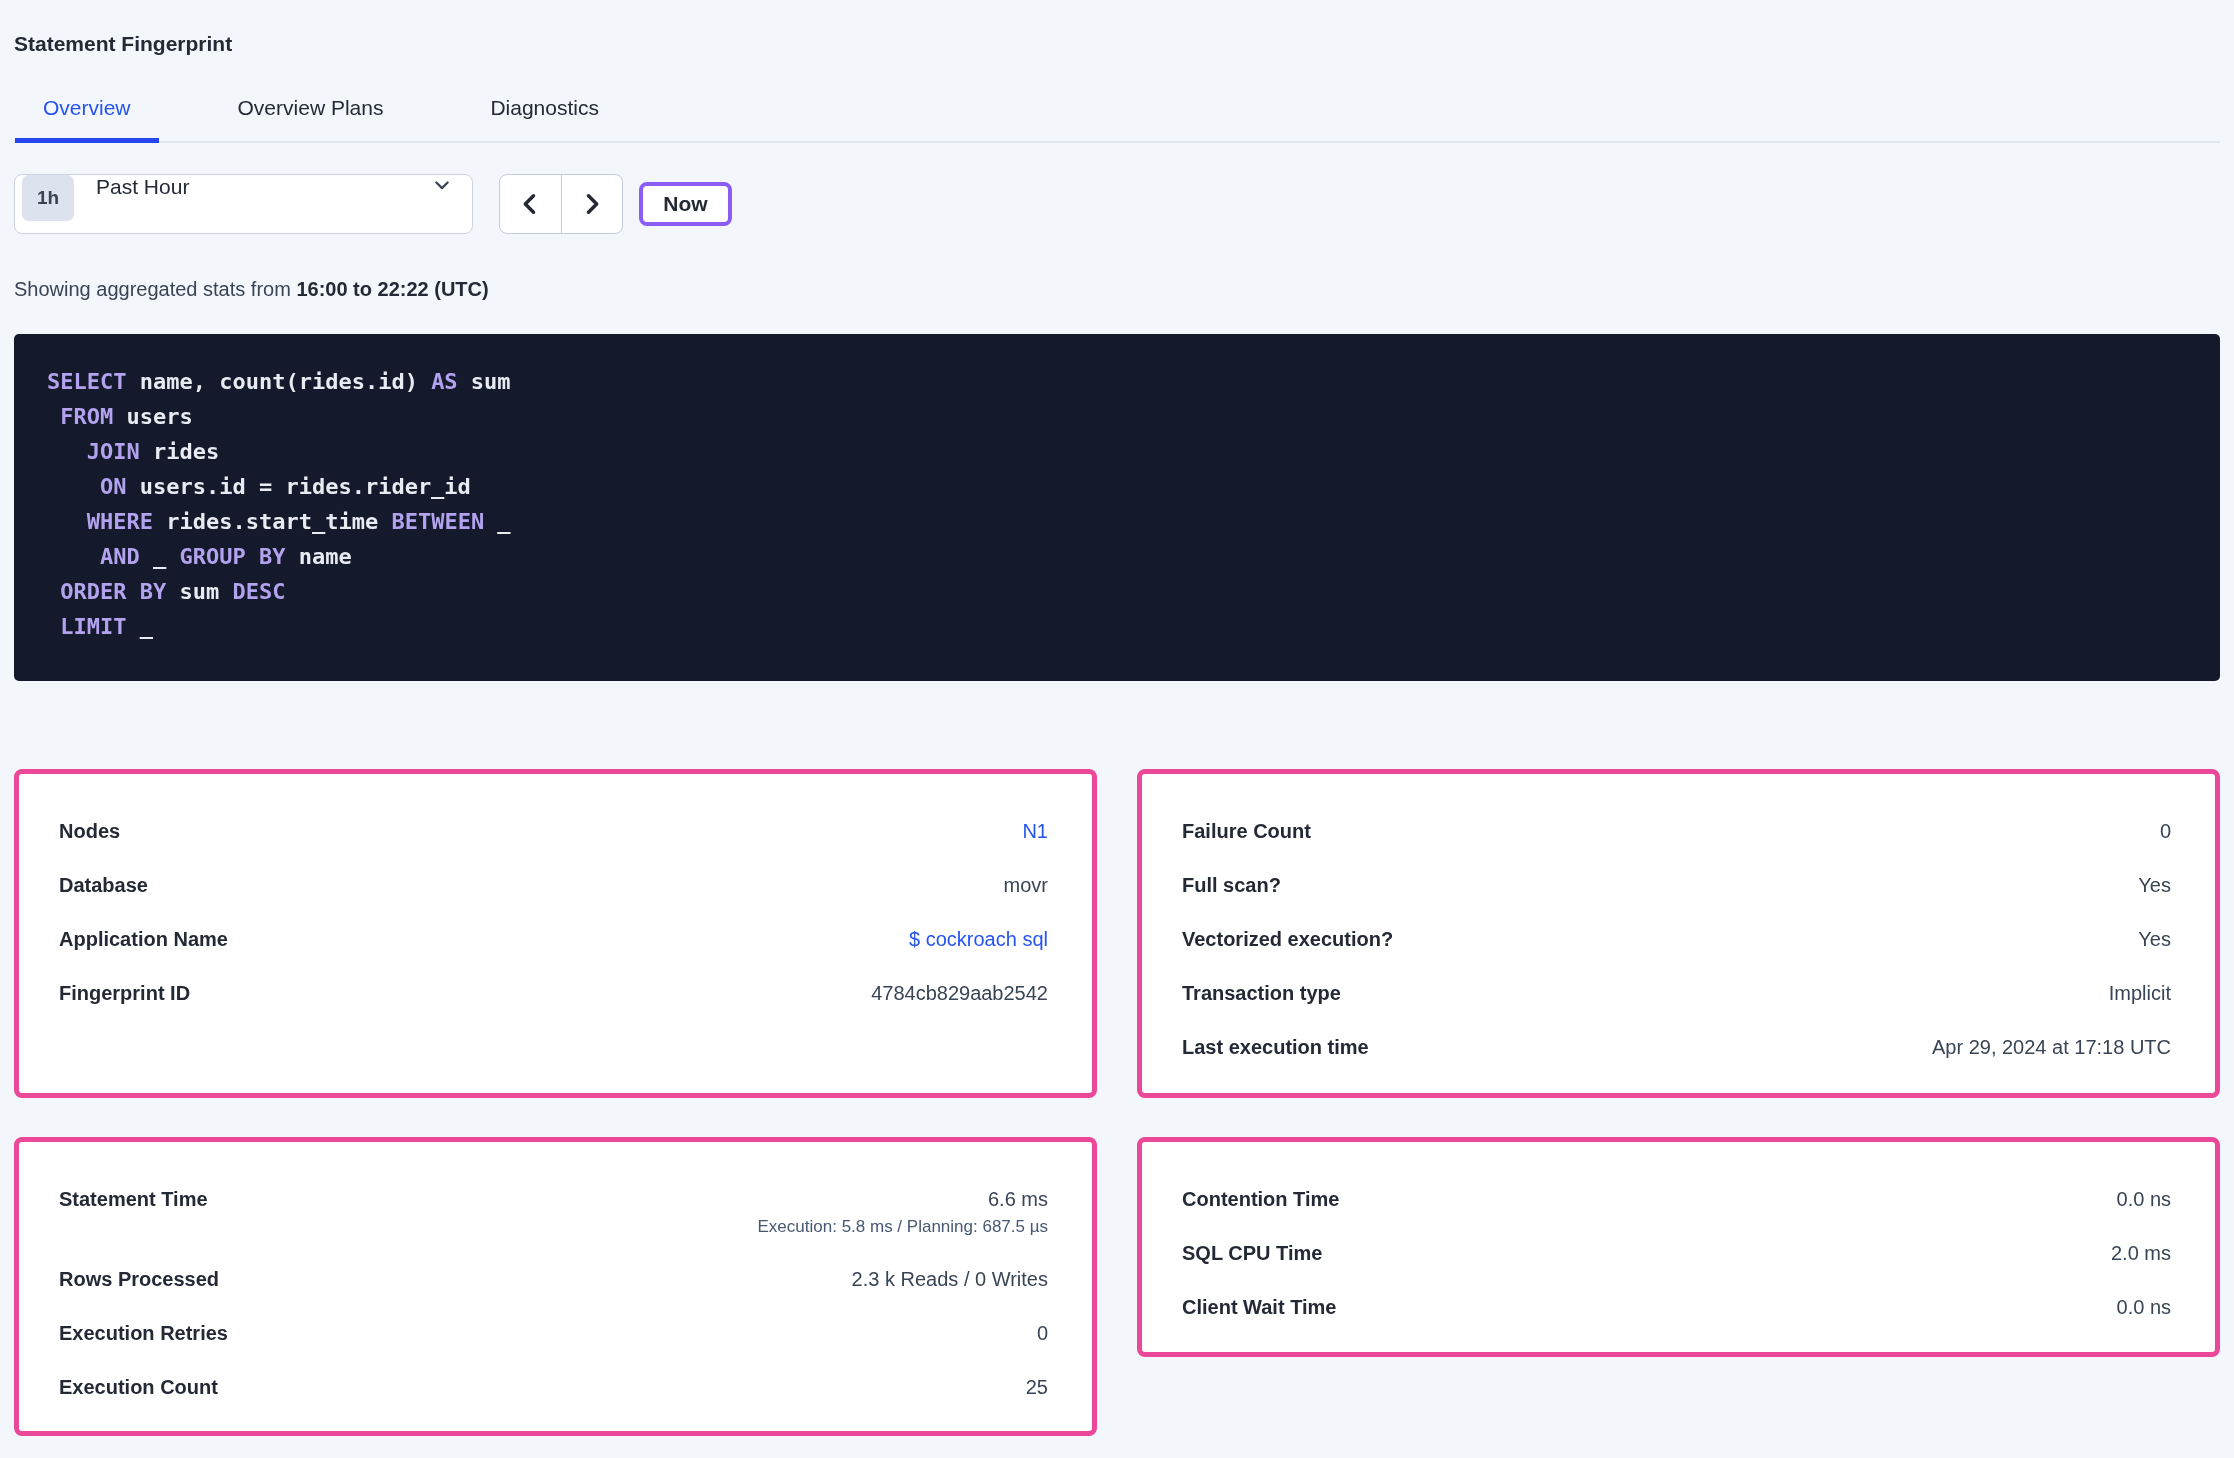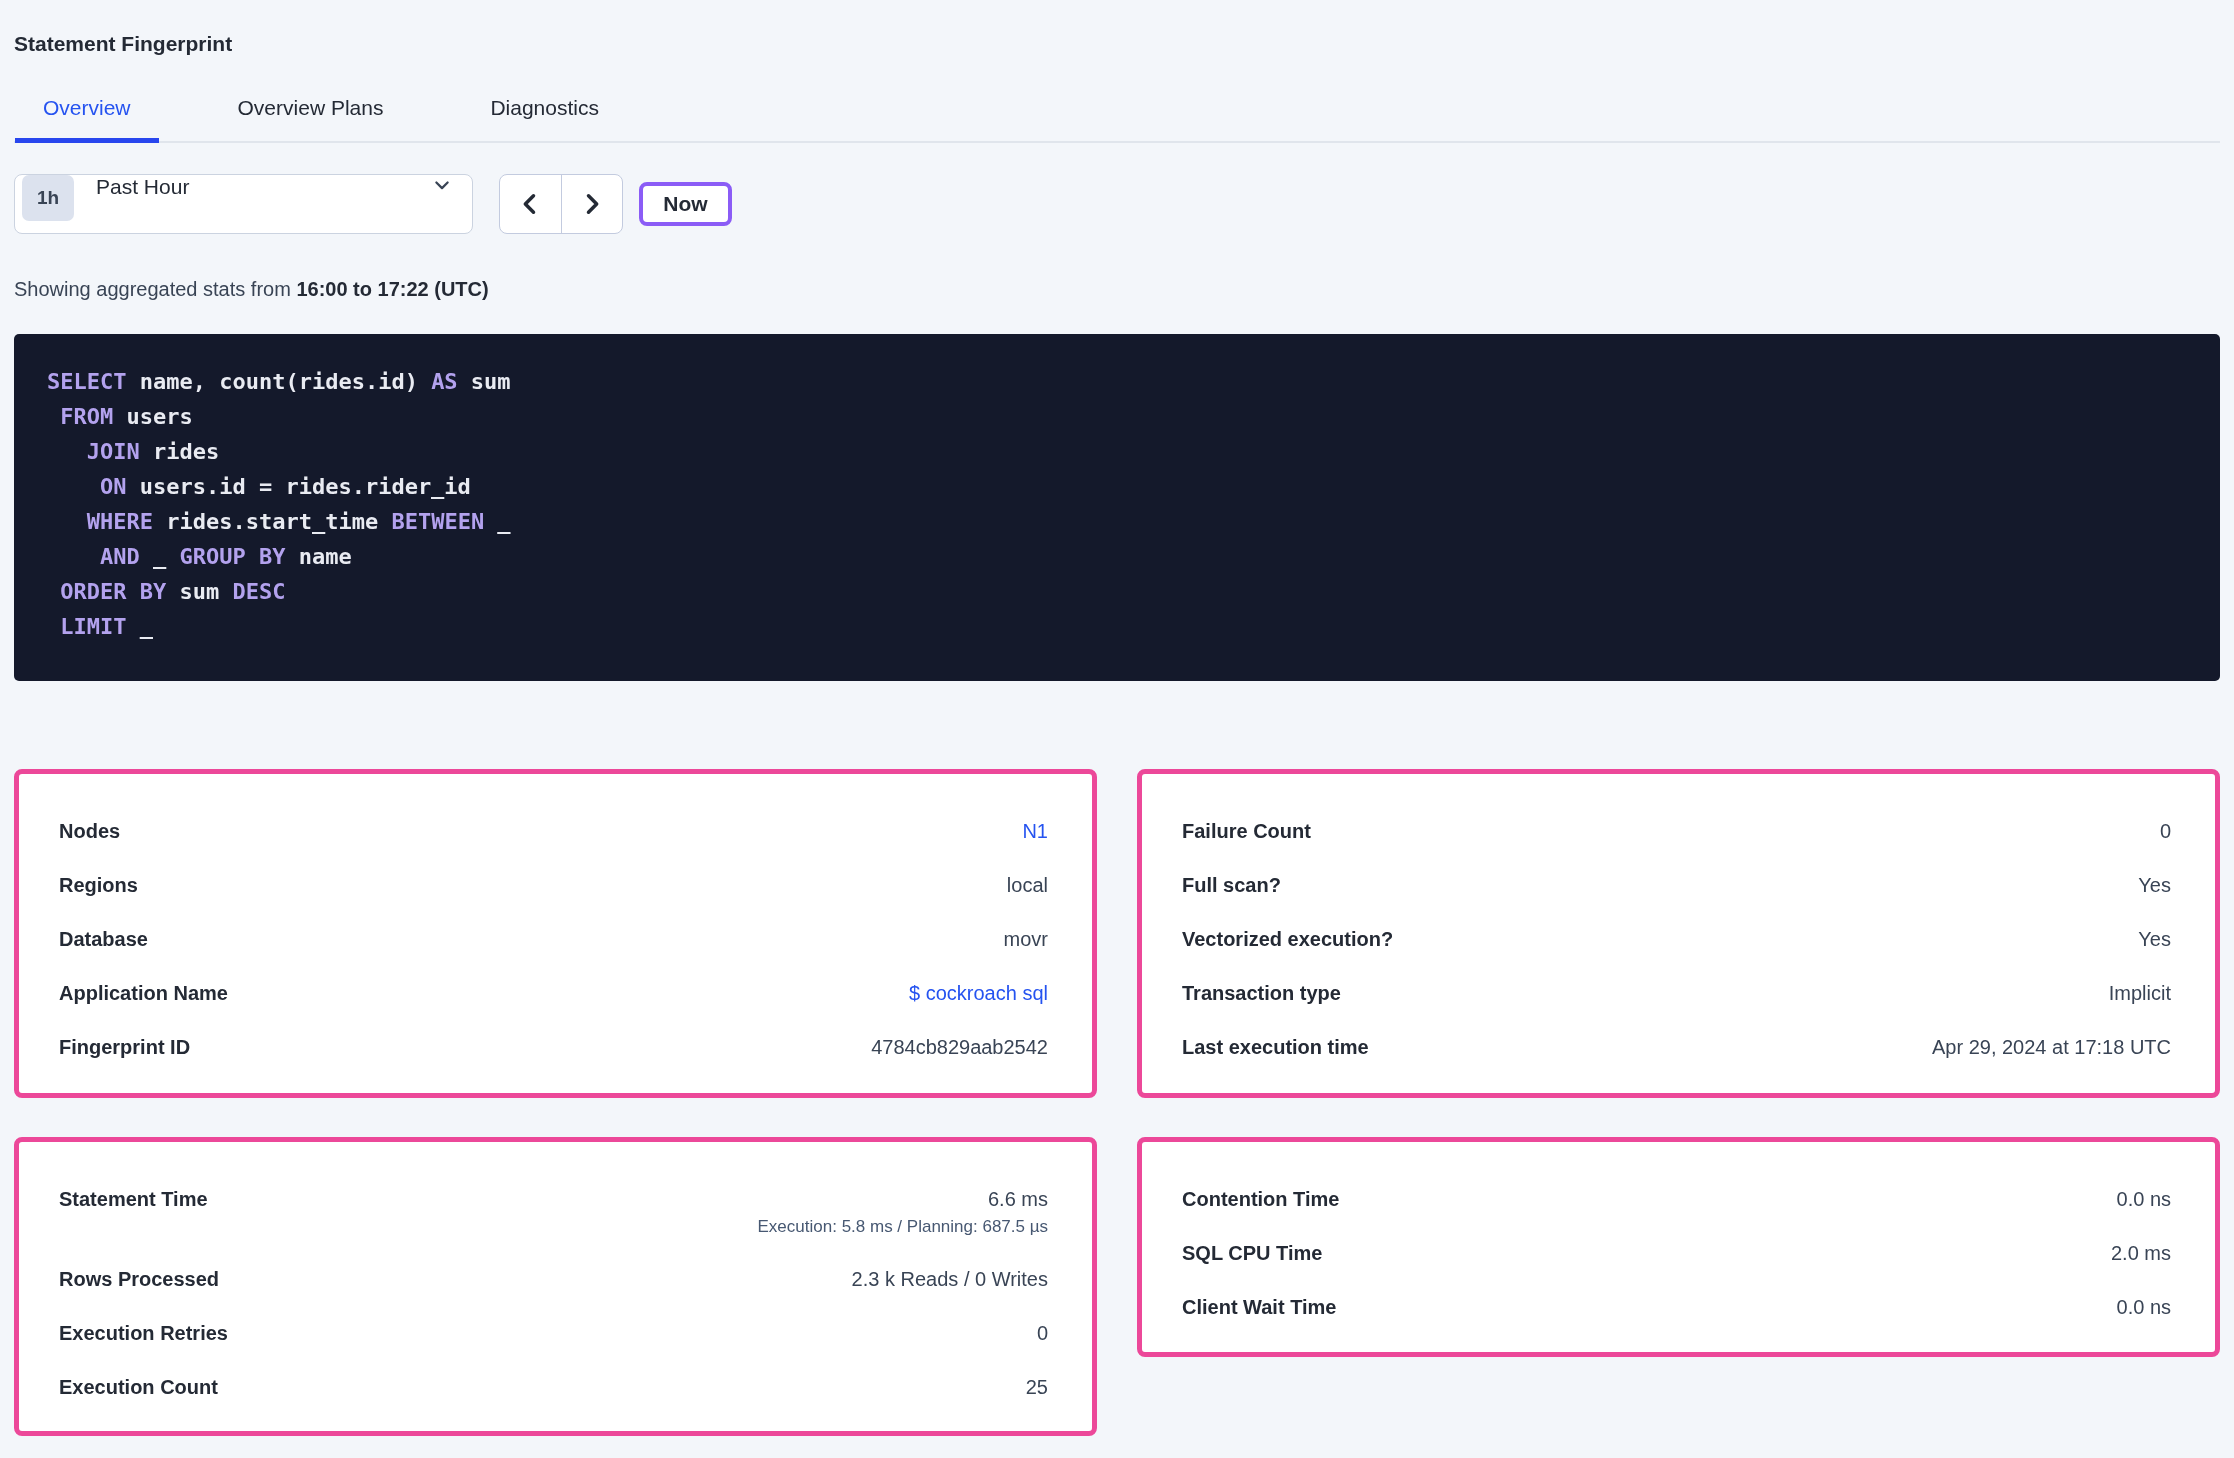--- a/index.html
+++ b/index.html
@@ -107,39 +107,33 @@
         <span style="display:flex;">
           <svg width="28" height="28" viewBox="0 0 24 24" fill="none">
             <path d="M9 5l7 7-7 7" stroke="#242a35" stroke-width="3" stroke-linecap="round" stroke-linejoin="round"></path>
           </svg>
         </span>
       </button>
     </div>
     <button class="now-btn">Now</button>
   </div>
 
-  <p class="stats-line"><span>Showing aggregated stats from </span><b>16:00 to 17:22 (UTC)</b></p>
+  <p class="stats-line"><span>Showing aggregated stats from </span><b>16:00 to 22:22 (UTC)</b></p>
 
   <div class="sql-box"><div class="sql-line"><span class="kw">SELECT</span><span> name, count(rides.id) </span><span class="kw">AS</span><span> sum</span></div><div class="sql-line"><span> </span><span class="kw">FROM</span><span> users</span></div><div class="sql-line"><span>   </span><span class="kw">JOIN</span><span> rides</span></div><div class="sql-line"><span>    </span><span class="kw">ON</span><span> users.id = rides.rider_id</span></div><div class="sql-line"><span>   </span><span class="kw">WHERE</span><span> rides.start_time </span><span class="kw">BETWEEN</span><span> _</span></div><div class="sql-line"><span>    </span><span class="kw">AND</span><span> _ </span><span class="kw">GROUP BY</span><span> name</span></div><div class="sql-line"><span> </span><span class="kw">ORDER BY</span><span> sum </span><span class="kw">DESC</span></div><div class="sql-line"><span> </span><span class="kw">LIMIT</span><span> _</span></div></div>
 
   <div class="cards-row row1">
     <section class="card card-h329">
         <div class="crow">
           <span class="clabel">Nodes</span>
           <span class="cval-wrap">
             <span class="cval link">N1</span>
           </span>
         </div>
         <div class="crow">
-          <span class="clabel">Regions</span>
-          <span class="cval-wrap">
-            <span class="cval">local</span>
-          </span>
-        </div>
-        <div class="crow">
           <span class="clabel">Database</span>
           <span class="cval-wrap">
             <span class="cval">movr</span>
           </span>
         </div>
         <div class="crow">
           <span class="clabel">Application Name</span>
           <span class="cval-wrap">
             <span class="cval link">$ cockroach sql</span>
           </span>

